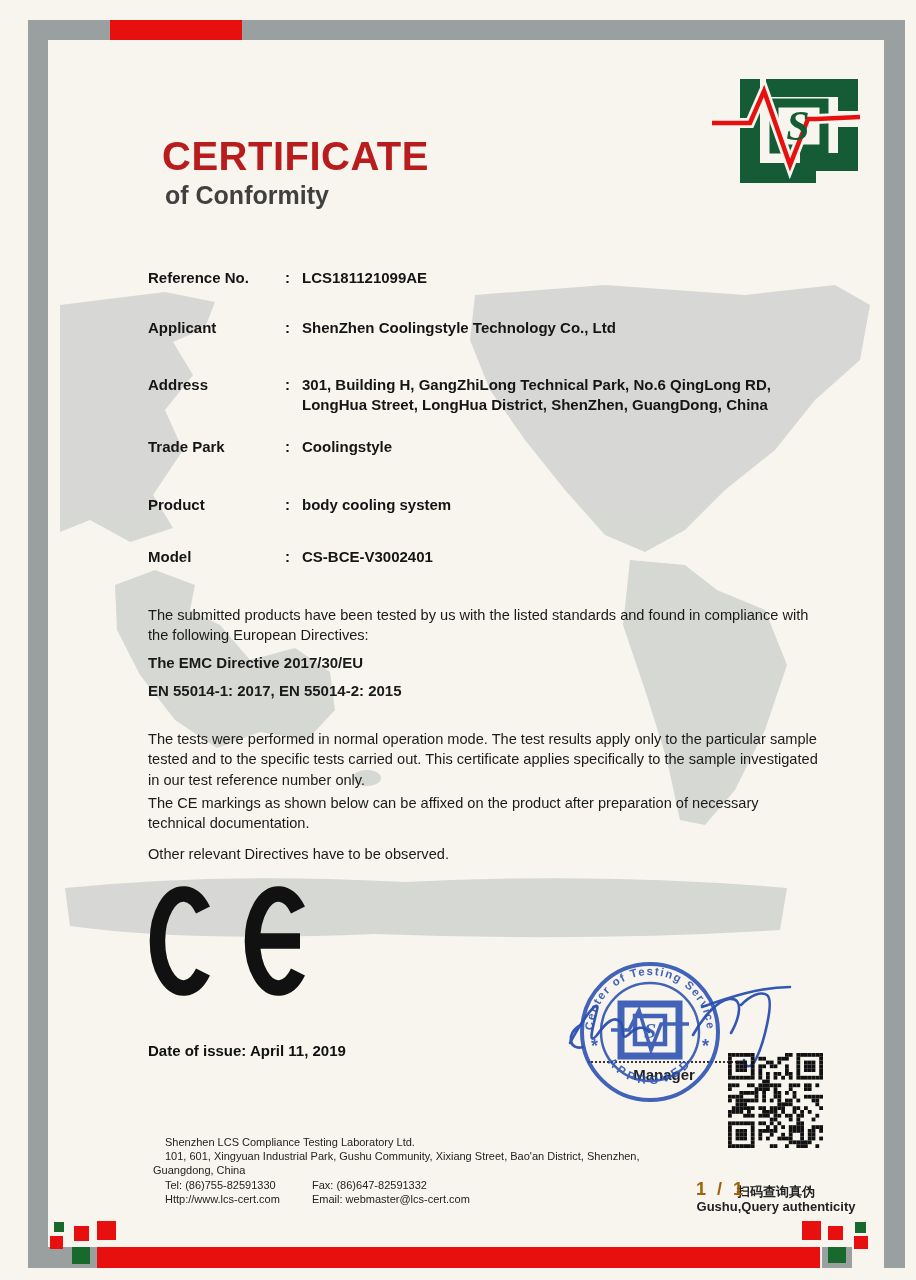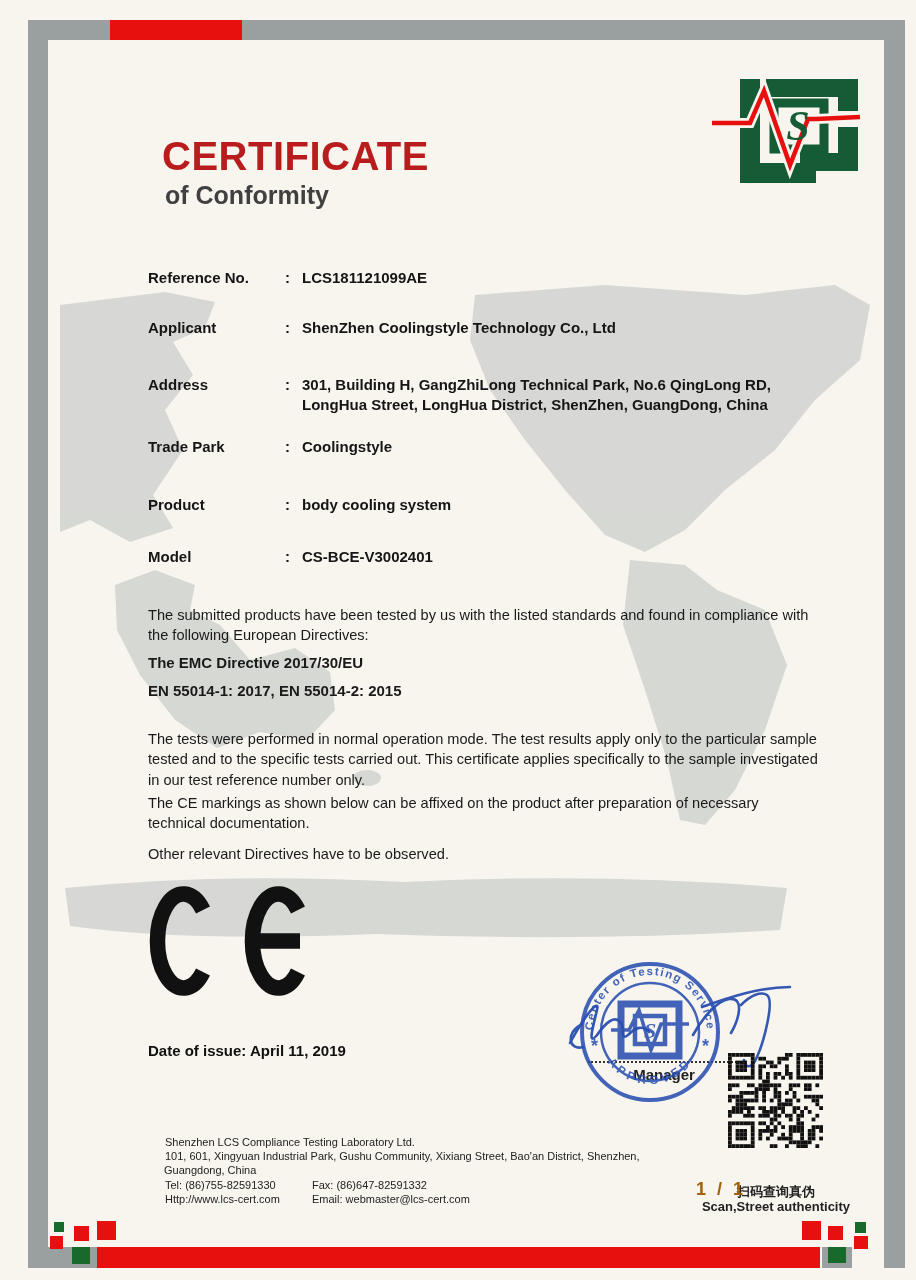--- a/index.html
+++ b/index.html
@@ -466,23 +466,23 @@
       <rect x="22.8" y="91.2" width="3.8" height="3.8" fill="#111"></rect>
       <rect x="41.8" y="91.2" width="3.8" height="3.8" fill="#111"></rect>
       <rect x="45.6" y="91.2" width="3.8" height="3.8" fill="#111"></rect>
       <rect x="57.0" y="91.2" width="3.8" height="3.8" fill="#111"></rect>
       <rect x="68.4" y="91.2" width="3.8" height="3.8" fill="#111"></rect>
       <rect x="72.2" y="91.2" width="3.8" height="3.8" fill="#111"></rect>
       <rect x="76.0" y="91.2" width="3.8" height="3.8" fill="#111"></rect>
       <rect x="87.4" y="91.2" width="3.8" height="3.8" fill="#111"></rect>
     </svg></div>
 <div class="cap" style="top:1142px;font-size:13px">扫码查询真伪</div>
-<div class="cap" style="top:1158px;font-size:13px">Scan,Street authenticity</div>
+<div class="cap" style="top:1158px;font-size:13px">Gushu,Query authenticity</div>
 
 <div class="pageno z2">1 / 1</div>
 
 <div class="foot" style="left:165px;top:1135px">Shenzhen LCS Compliance Testing Laboratory Ltd.</div>
 <div class="foot" style="left:165px;top:1149px">101, 601, Xingyuan Industrial Park, Gushu Community, Xixiang Street, Bao'an District, Shenzhen,</div>
-<div class="foot" style="left:164px;top:1163px">Guangdong, China</div>
+<div class="foot" style="left:153px;top:1163px">Guangdong, China</div>
 <div class="foot" style="left:165px;top:1178px">Tel: (86)755-82591330</div>
 <div class="foot" style="left:312px;top:1178px">Fax: (86)647-82591332</div>
 <div class="foot" style="left:165px;top:1192px">Http://www.lcs-cert.com</div>
 <div class="foot" style="left:312px;top:1192px">Email: webmaster@lcs-cert.com</div>
 
 </body></html>

